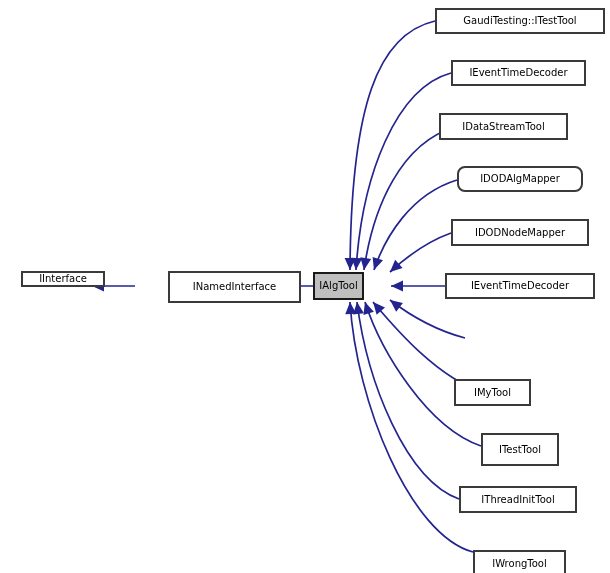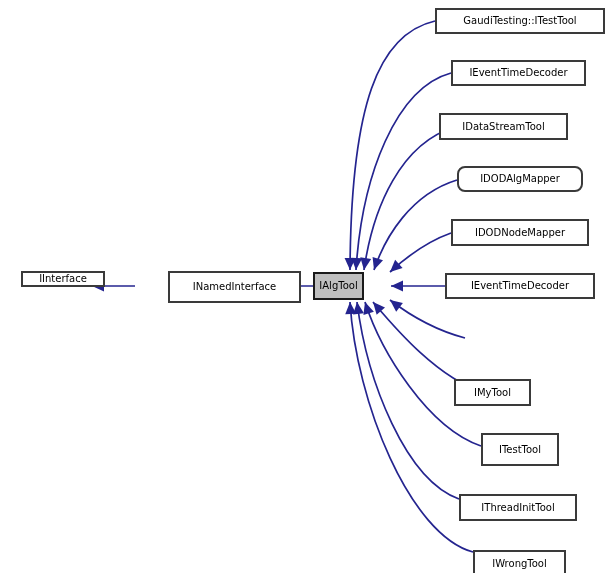--- a/index.html
+++ b/index.html
@@ -65,21 +65,21 @@
   
   .d-0  { left: 435px; top: 8px;   width: 170px; height: 26px; }
   .d-1  { left: 451px; top: 60px;  width: 135px; height: 26px; }
   .d-2  { left: 439px; top: 113px; width: 129px; height: 27px; }
   .d-3  { left: 457px; top: 166px; width: 126px; height: 26px; border-radius: 8px; }
   .d-4  { left: 451px; top: 219px; width: 138px; height: 27px; }
   .d-5  { left: 445px; top: 273px; width: 150px; height: 26px; }
   .d-6  { left: 465px; top: 325px; width: 110px; height: 27px; }
   .d-7  { left: 454px; top: 379px; width: 77px;  height: 27px; }
   .d-8  { left: 481px; top: 433px; width: 78px;  height: 33px; }
-  .d-9  { left: 459px; top: 486px; width: 118px; height: 27px; margin-top: 8px; }
+  .d-9  { left: 459px; top: 486px; width: 118px; height: 27px; }
   .d-10 { left: 473px; top: 550px; width: 93px;  height: 27px; }
 </style>
 </head>
 <body>
 
 <div class="diagram">
 
   <svg class="edges" viewBox="0 0 610 573" xmlns="http://www.w3.org/2000/svg">
     <defs>
       <marker id="arrow" markerUnits="userSpaceOnUse" markerWidth="14" markerHeight="12" viewBox="0 0 14 12" refX="13" refY="6" orient="auto">

